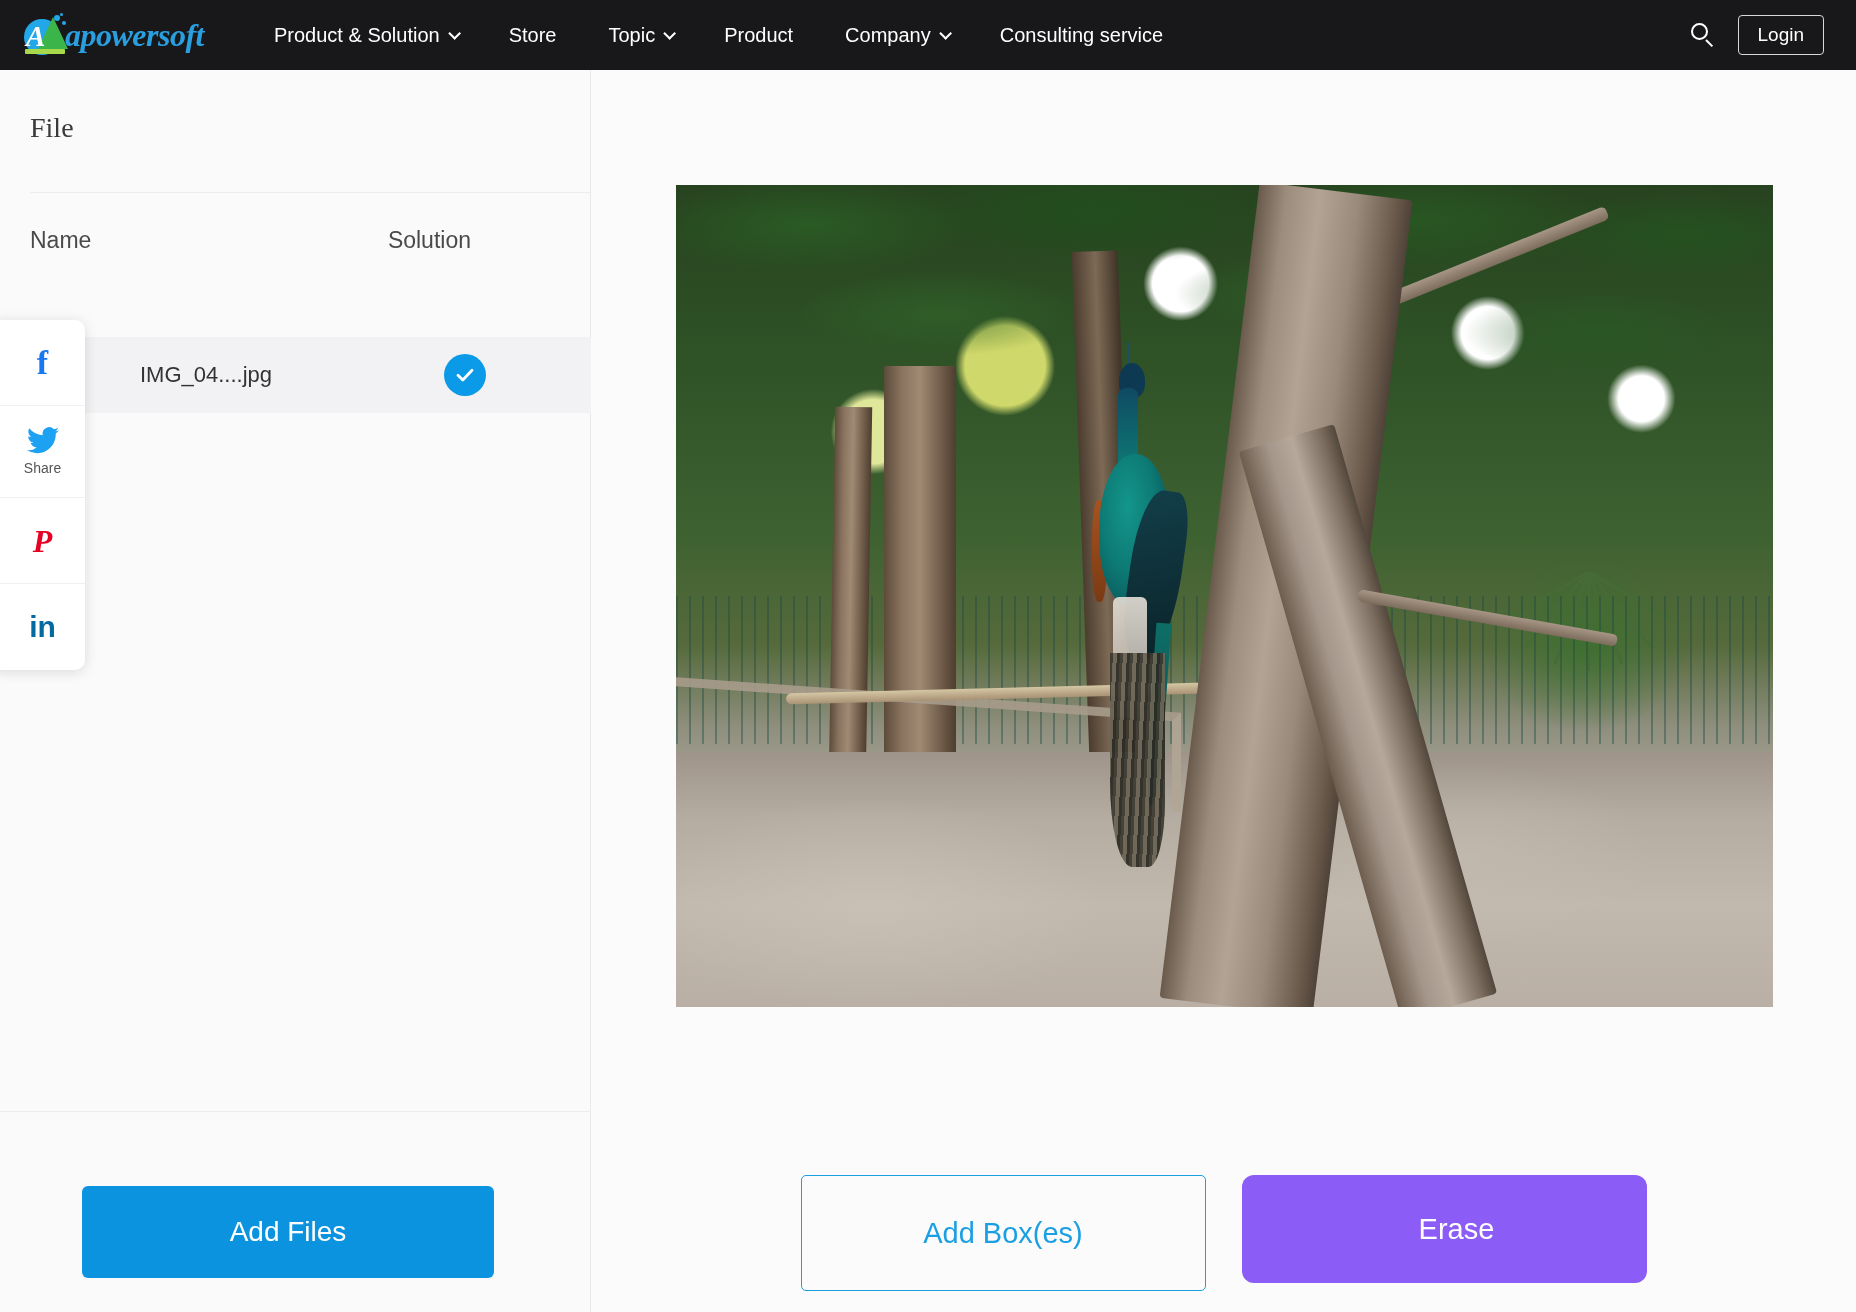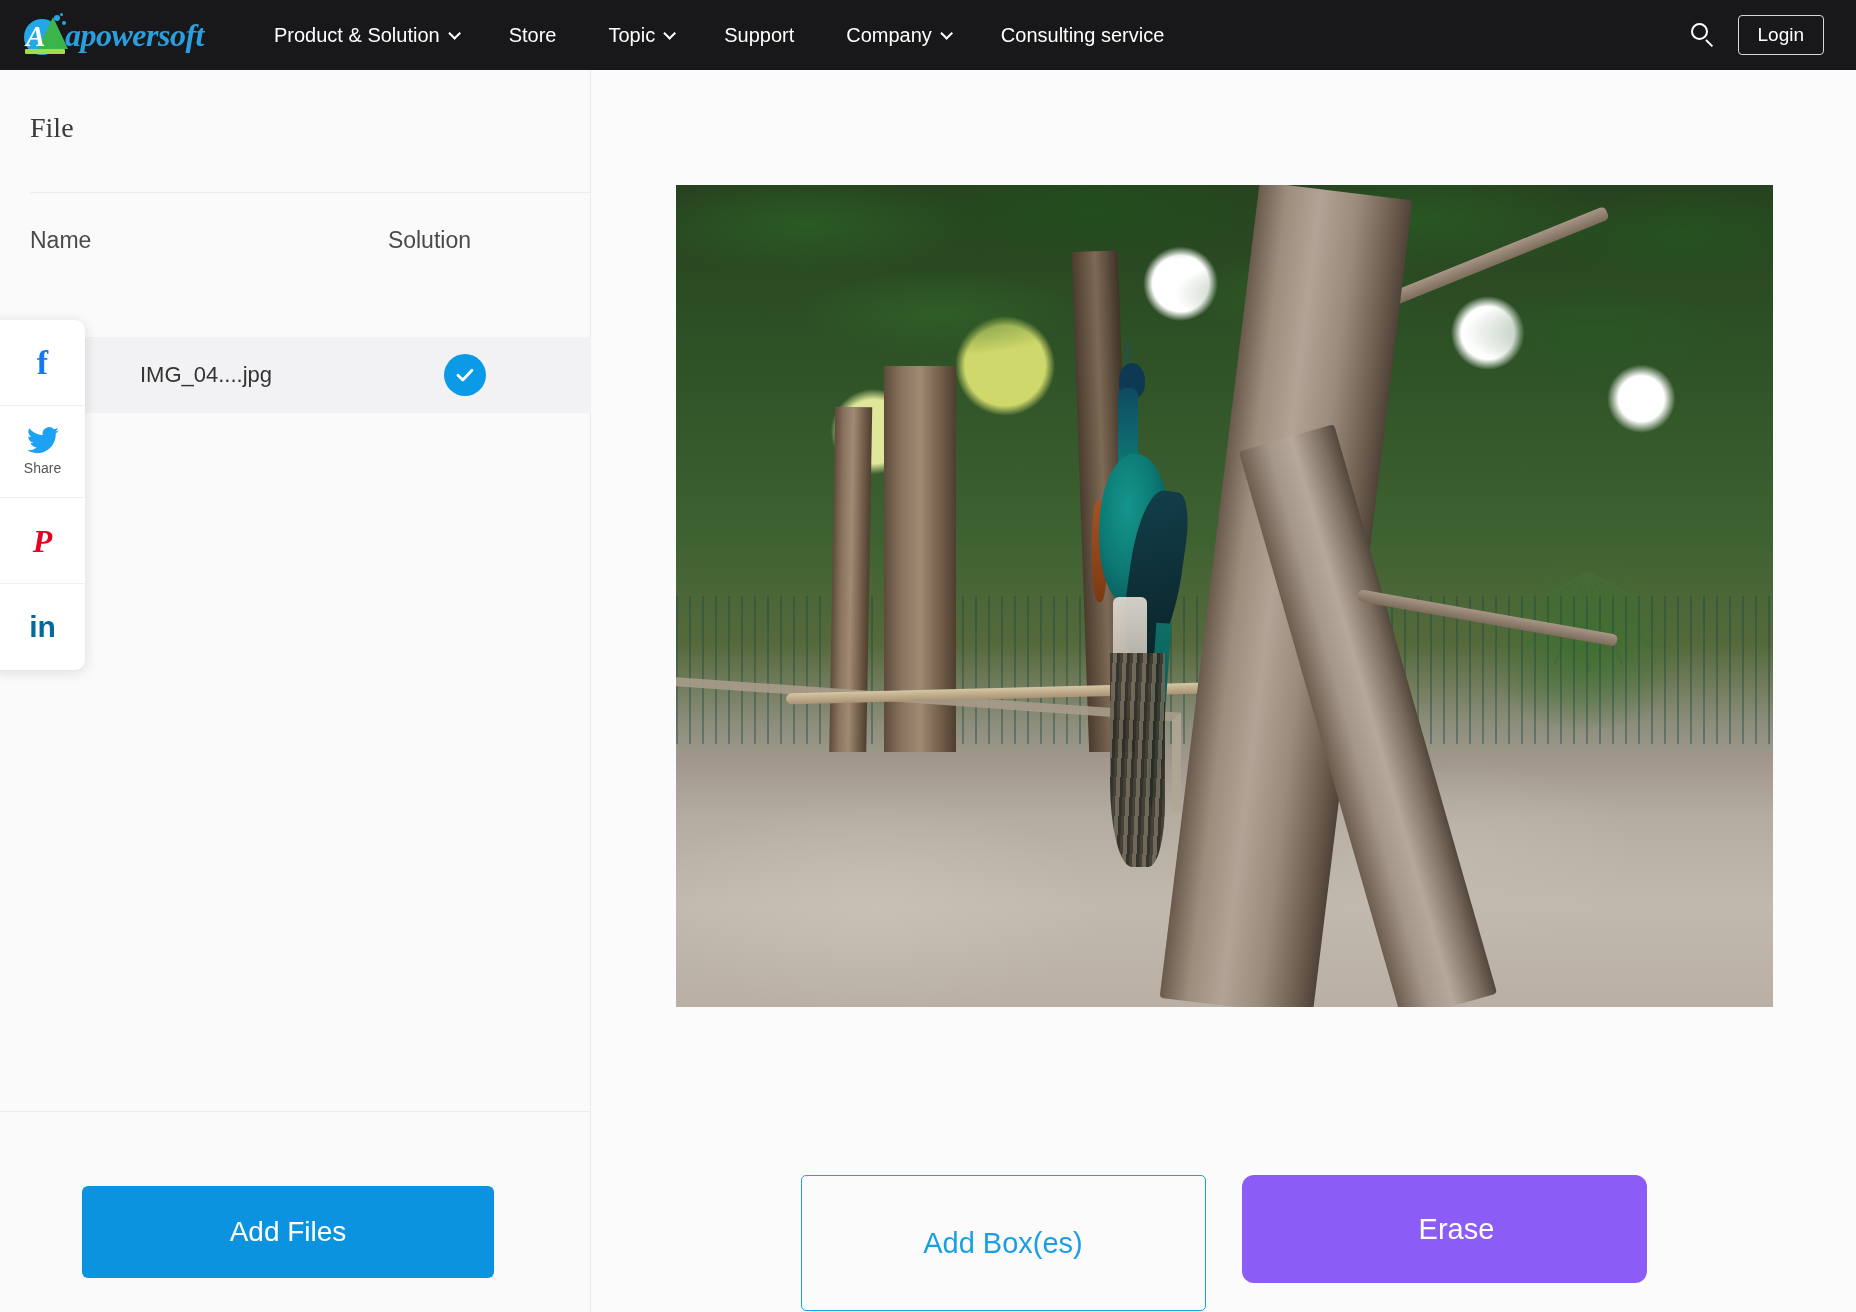--- a/index.html
+++ b/index.html
@@ -492,21 +492,21 @@
   
   .main-actions {
     position: absolute;
     left: 0; top: 1105px;
     width: 1265px;
     display: flex;
     justify-content: center;
     gap: 36px;
   }
   .btn-outline {
-    width: 405px; height: 136px;
+    width: 405px; height: 116px;
     background: #fbfbfc;
     border: 1px solid #18a0e0;
     border-radius: 5px;
     color: #1b9fe3;
     font-size: 29px;
     cursor: pointer;
     font-family: "Liberation Sans", sans-serif;
   }
   .btn-solid {
     width: 405px; height: 108px;
@@ -544,21 +544,21 @@
       <span class="caret"></span>
     </div>
     <div class="nav-item">
       <span>Store</span>
     </div>
     <div class="nav-item">
       <span>Topic</span>
       <span class="caret"></span>
     </div>
     <div class="nav-item">
-      <span>Support</span>
+      <span>Product</span>
     </div>
     <div class="nav-item">
       <span>Company</span>
       <span class="caret"></span>
     </div>
     <div class="nav-item">
       <span>Consulting service</span>
     </div>
   </nav>
 

